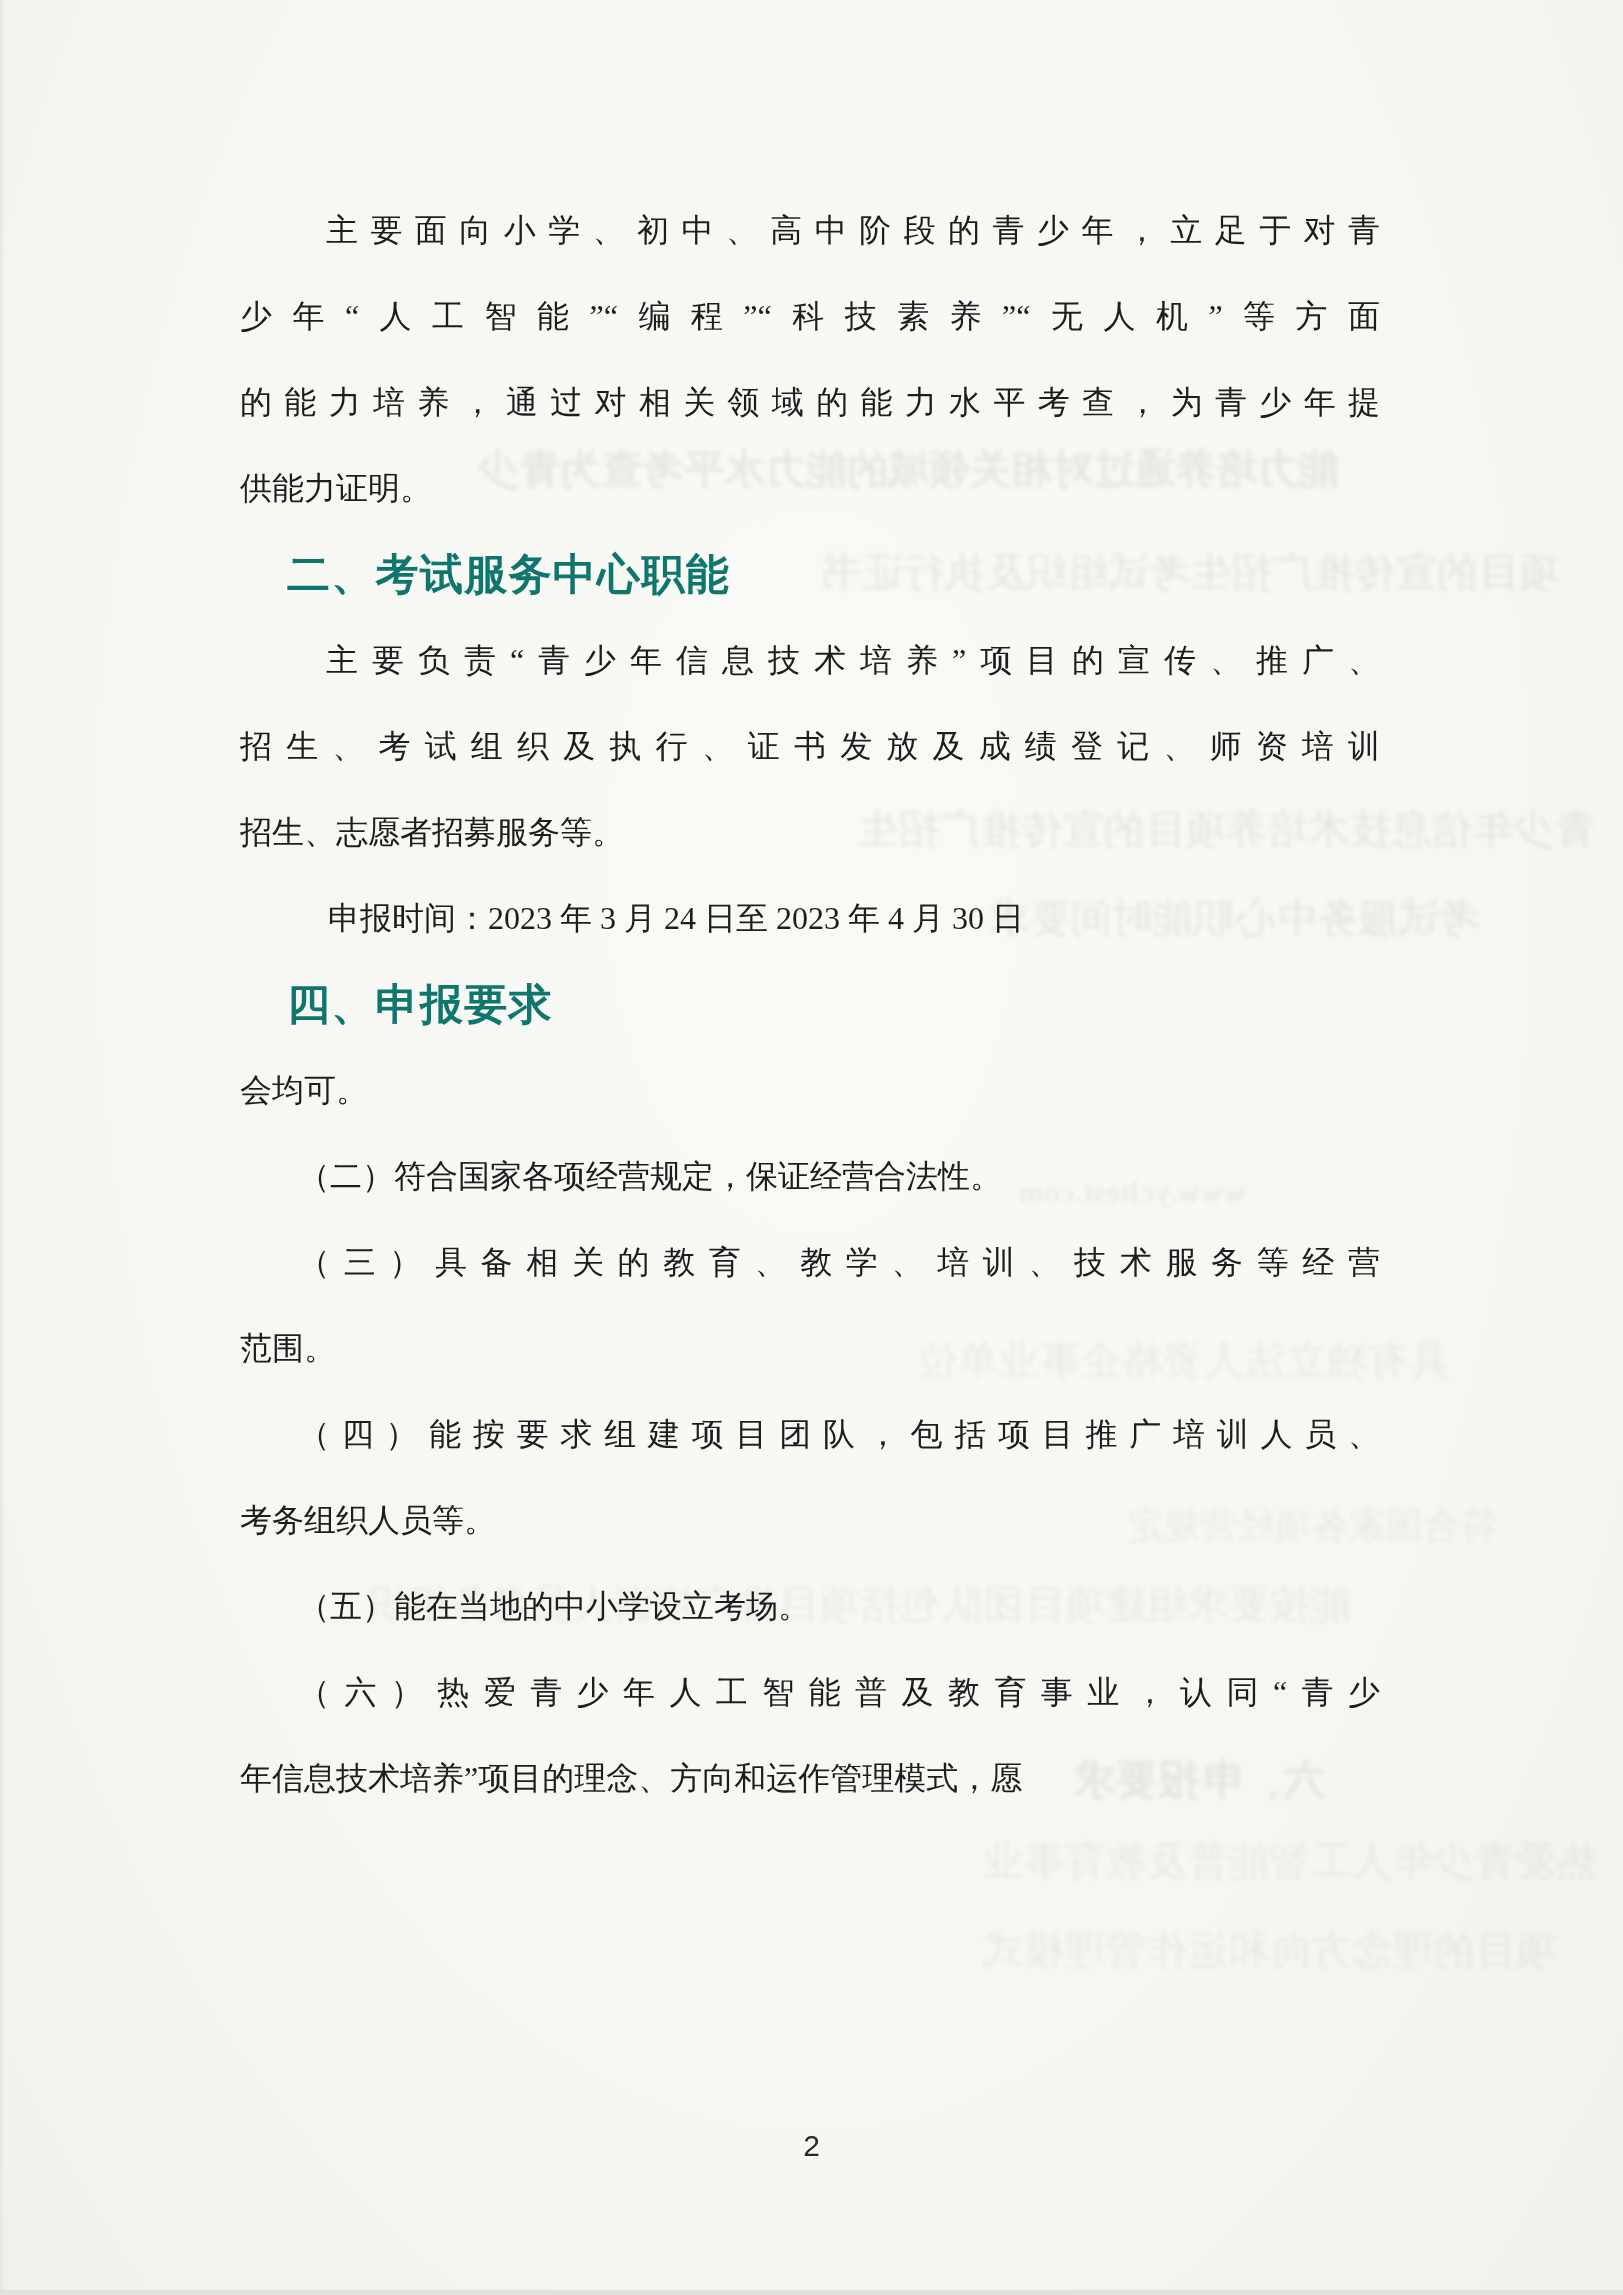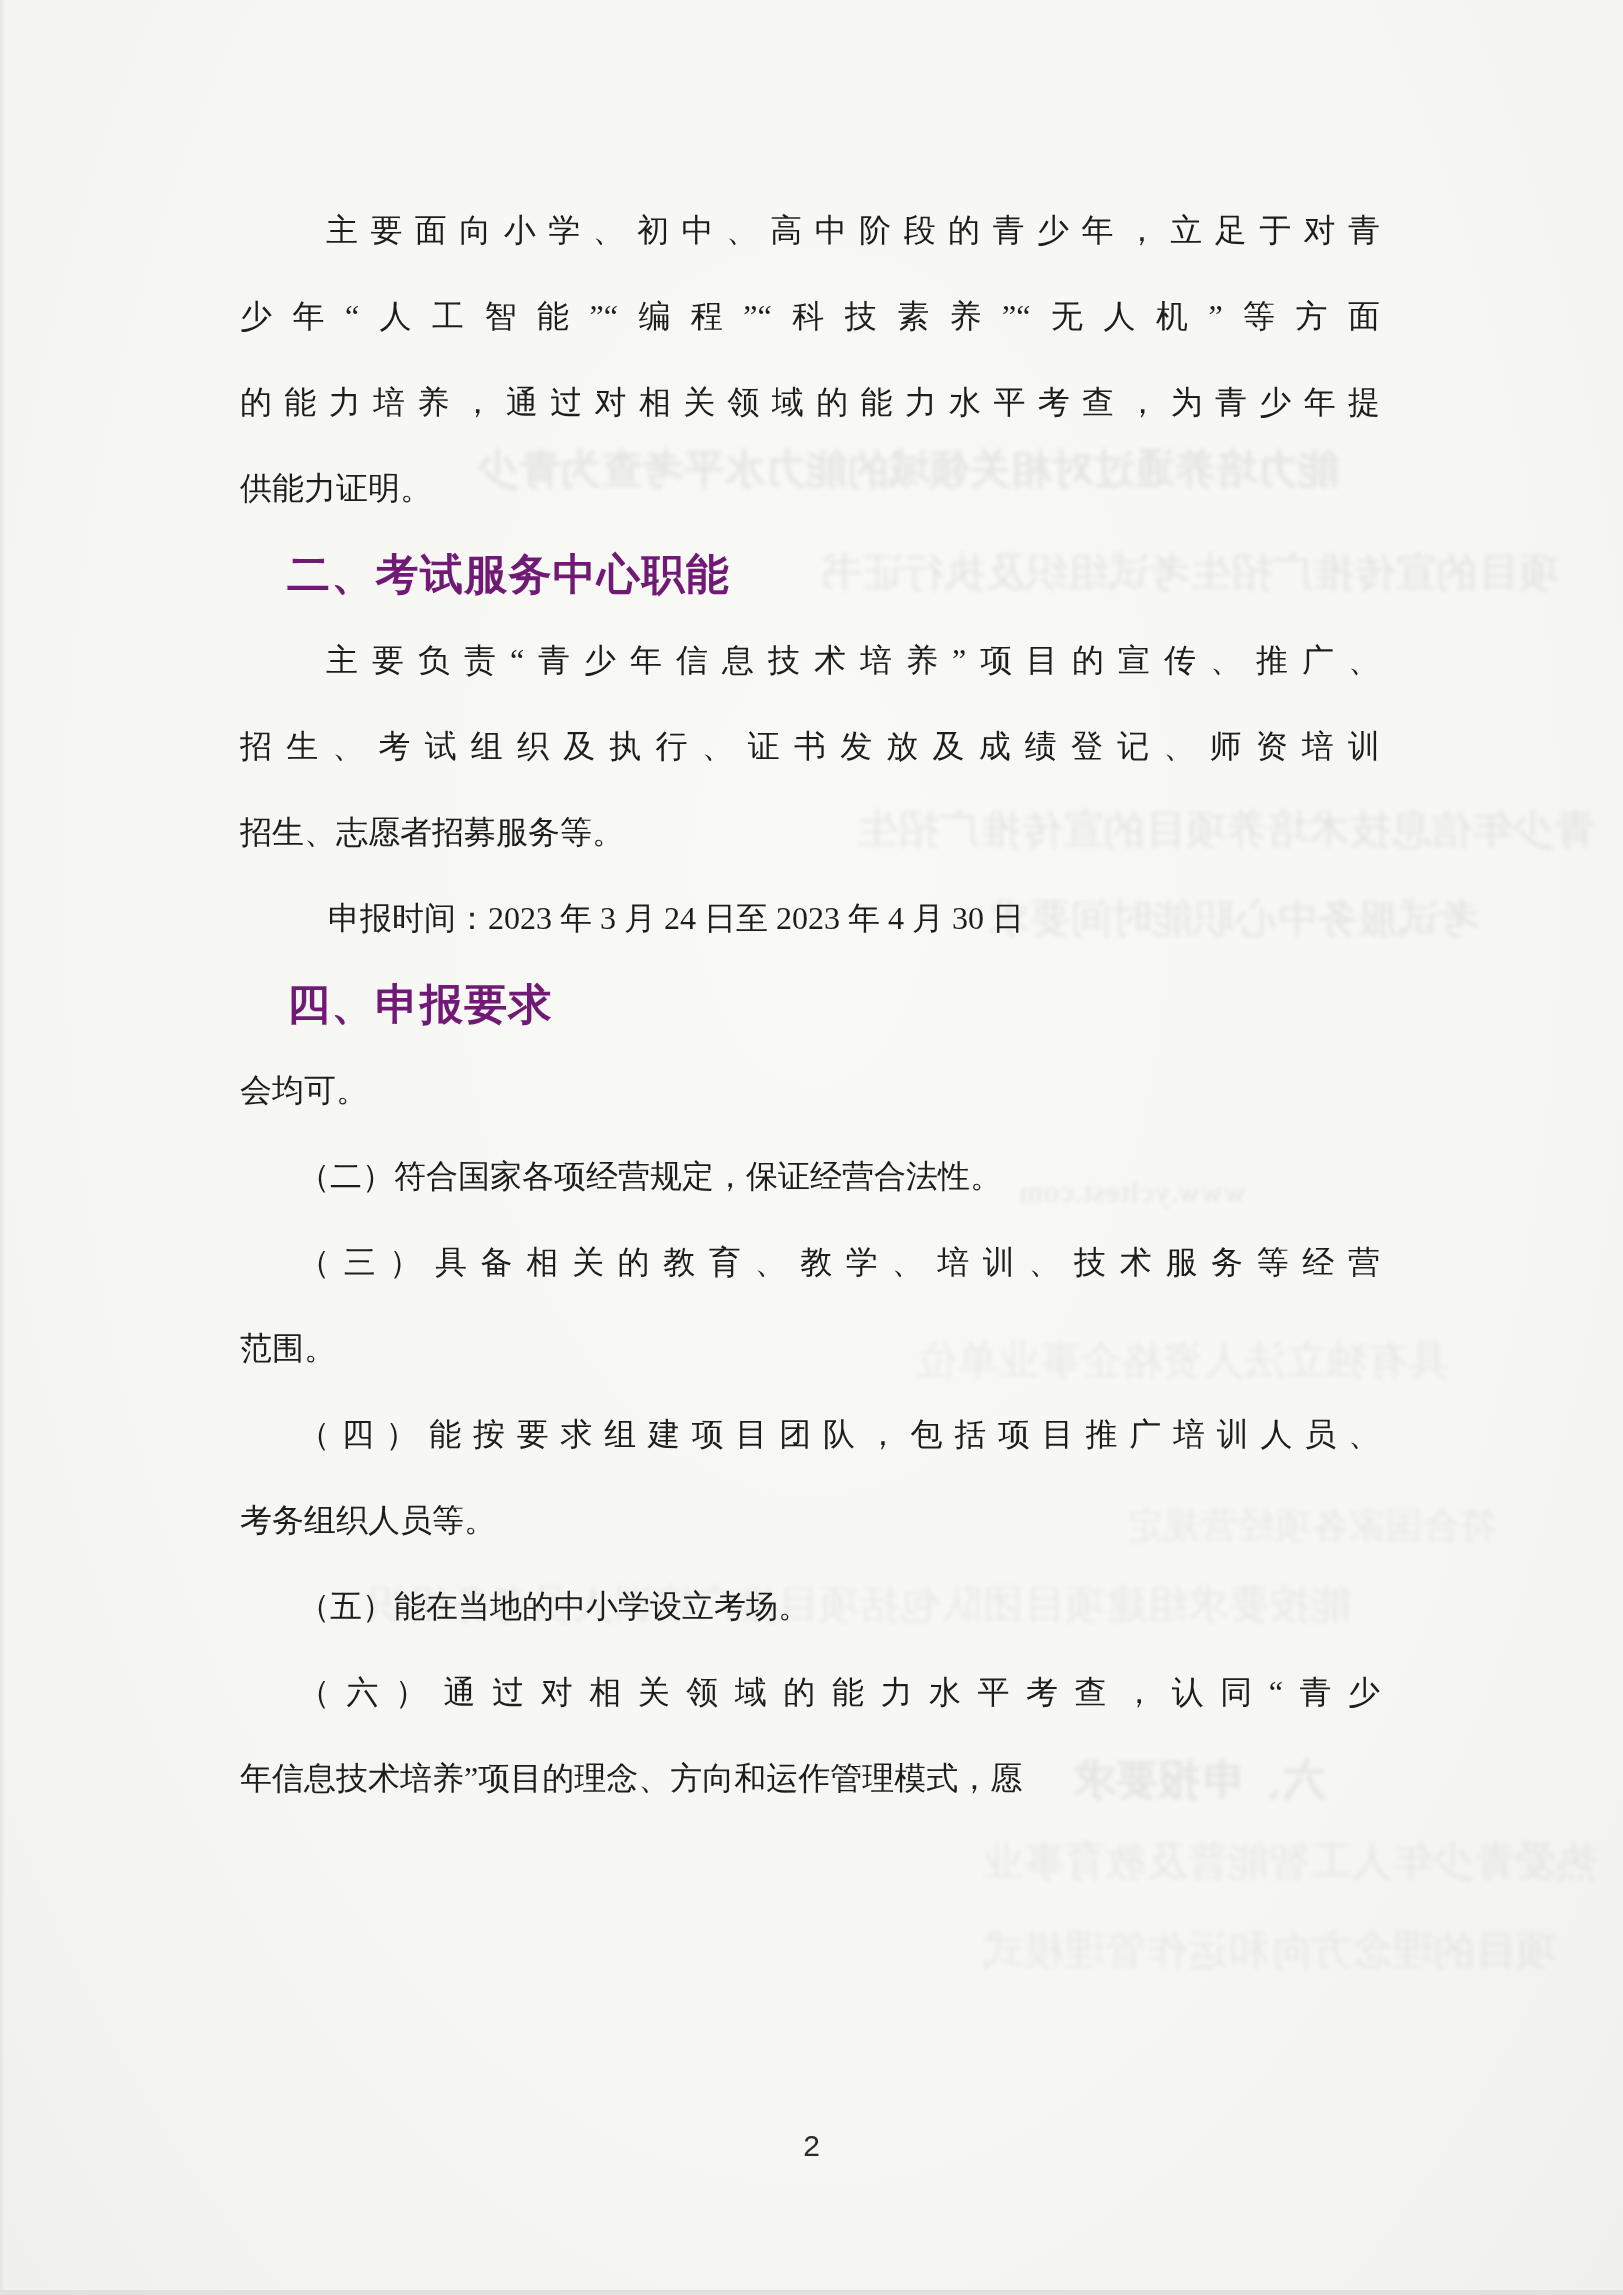--- a/index.html
+++ b/index.html
@@ -14,21 +14,21 @@
   .edge-bottom{position:absolute;left:0;bottom:0;width:100%;height:4.6px;background:#e2e2dd;}
   .textblock{position:absolute;left:240px;top:187px;width:1140px;}
   .ln{
     font-size:32px;line-height:86px;height:86px;color:#1d1d1d;
     text-align:justify;text-justify:inter-character;
   }
   .full{text-align-last:justify;}
   .end{text-align:right;text-align-last:left;}
   .head{
     font-family:"Liberation Sans","DejaVu Sans",sans-serif;font-weight:bold;
-    font-size:43px;color:#701a75;letter-spacing:1.3px;text-align:left;text-align-last:left;
+    font-size:43px;color:#0f766e;letter-spacing:1.3px;text-align:left;text-align-last:left;
   }
   .i-body{text-indent:86px;}
   .i-item{text-indent:58px;}
   .i-date{text-indent:88px;}
   .i-head{text-indent:47px;}
   .i-none{text-indent:0;}
   .pagenum{
     position:absolute;top:2129px;left:0;width:1623px;text-align:center;
     font-family:"Liberation Sans","DejaVu Sans",sans-serif;font-size:30px;color:#2a2a2a;
   }
@@ -73,21 +73,21 @@
 
   <div class="ln head i-head">四、申报要求</div>
 
   <div class="ln end  i-none">会均可。</div>
   <div class="ln end  i-item">（二）符合国家各项经营规定，保证经营合法性。</div>
   <div class="ln full i-item">（三）具备相关的教育、教学、培训、技术服务等经营</div>
   <div class="ln end  i-none">范围。</div>
   <div class="ln full i-item">（四）能按要求组建项目团队，包括项目推广培训人员、</div>
   <div class="ln end  i-none">考务组织人员等。</div>
   <div class="ln end  i-item">（五）能在当地的中小学设立考场。</div>
-  <div class="ln full i-item">（六）通过对相关领域的能力水平考查，认同“青少</div>
+  <div class="ln full i-item">（六）热爱青少年人工智能普及教育事业，认同“青少</div>
   <div class="ln end  i-none">年信息技术培养”项目的理念、方向和运作管理模式，愿</div>
 </div>
 
 <div class="pagenum">2</div>
 
 <div class="edge-left"></div>
 <div class="edge-bottom"></div>
 
 
 </body></html>

